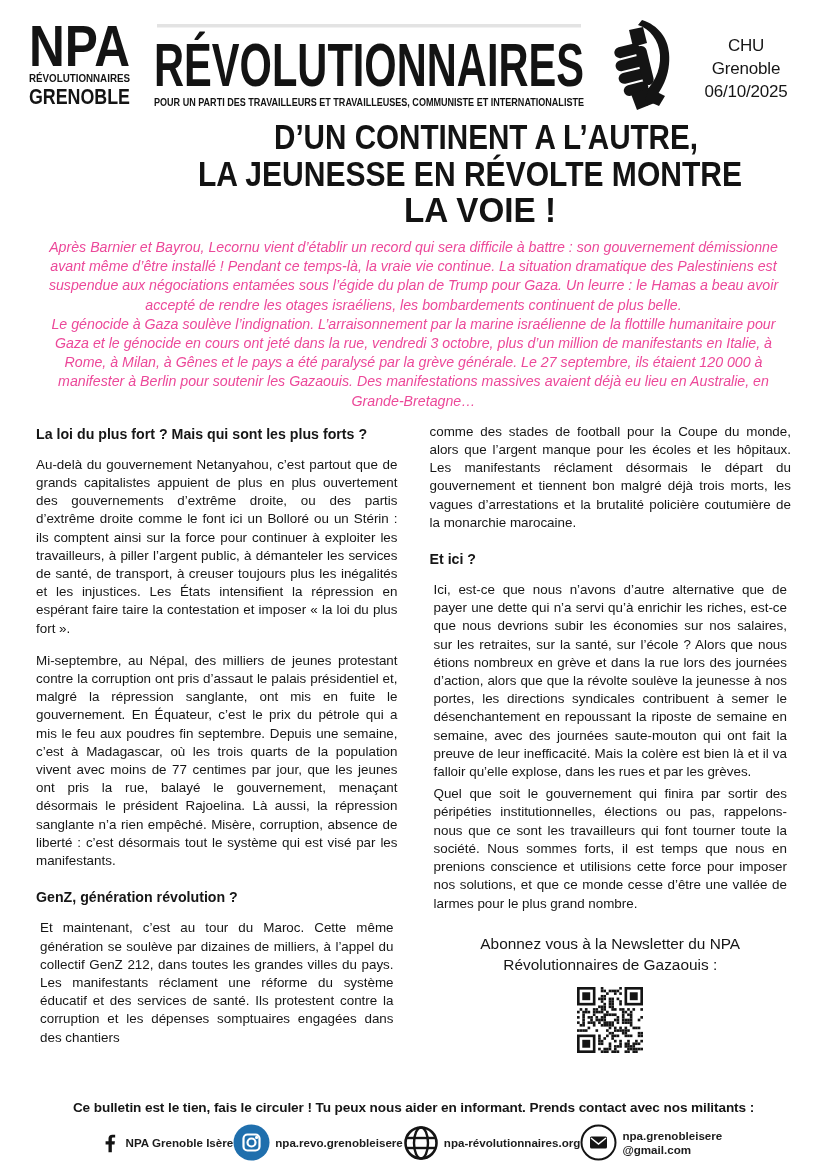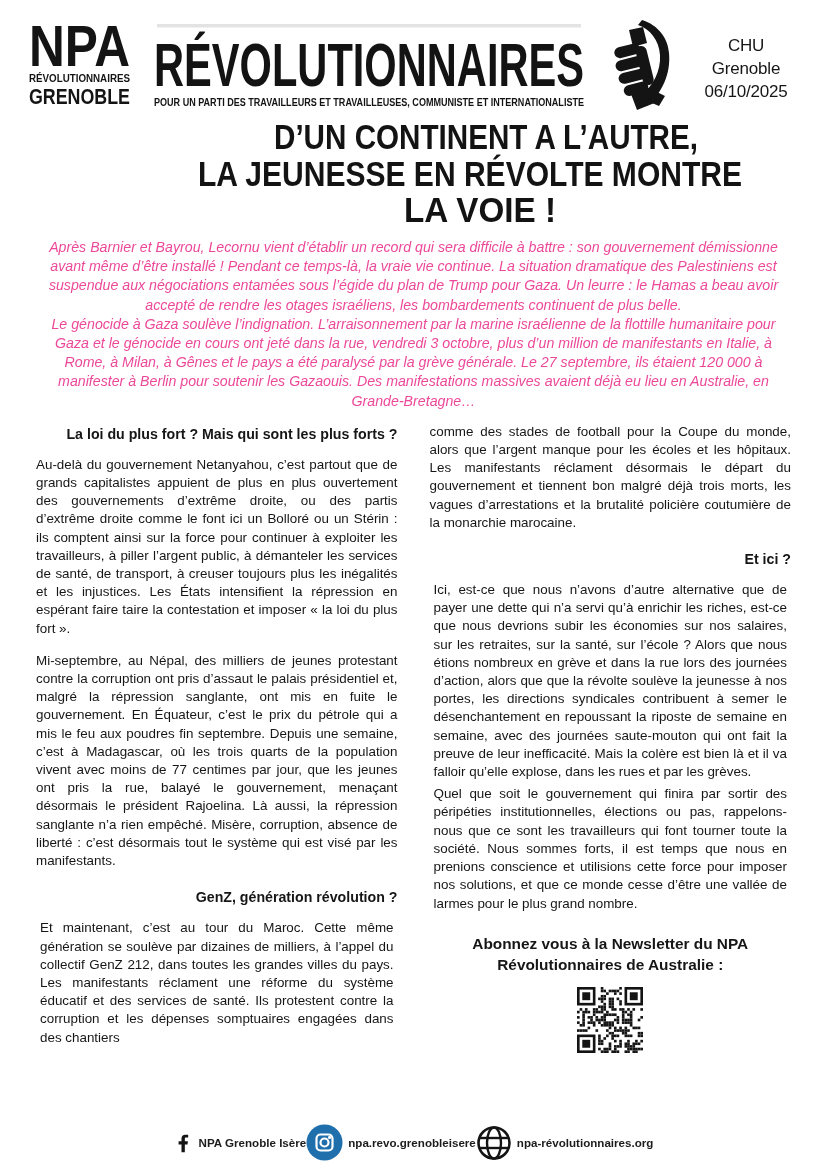--- a/index.html
+++ b/index.html
@@ -16,26 +16,26 @@
   
   .headline{padding-left:46px;}
 
   
   .intro{font-style:italic;text-align:center;font-size:14.2px;line-height:19.2px;padding:0 36px;margin-top:8px;color:#ec4899;}
   .intro p{margin:0;}
 
   
   .cols{display:flex;gap:32px;padding:0 36px;margin-top:12px;}
   .col{flex:1 1 0;font-size:13.4px;line-height:18.2px;text-align:justify;}
-  .col h3{font-size:14.2px;line-height:18px;margin:18px 0 13px;text-align:right;}
+  .col h3{font-size:14.2px;line-height:18px;margin:18px 0 13px;text-align:left;}
   .col h3.first{margin-top:2px;}
   .col p{margin:0 0 14px;}
   .col p.joined{margin:4px;}
 
-  .newsletter{font-weight:bold;font-style:normal;text-align:center;font-size:15.4px;line-height:21px;margin-top:20px;}
+  .newsletter{font-weight:normal;font-style:normal;text-align:center;font-size:15.4px;line-height:21px;margin-top:20px;}
   .qr-wrap{display:flex;justify-content:center;margin-top:12px;}
 
   
   .footer{margin-top:auto;text-align:center;padding:0 10px;}
   .callout{font-weight:bold;font-size:13.6px;letter-spacing:-.1px;}
   .contacts{display:flex;justify-content:center;align-items:center;margin-top:9px;}
   .contact{display:flex;align-items:center;gap:5px;font-weight:bold;font-size:11.6px;color:#1c1c1c;}
   .contact .lbl{text-align:left;line-height:1.18;}
   .contact .lbl.wrap{max-width:104px;}
   svg text{font-family:"Liberation Sans",sans-serif;}
@@ -108,21 +108,21 @@
     </div>
 
     <div class="col">
       <p>comme des stades de football pour la Coupe du monde, alors que l’argent manque pour les écoles et les hôpitaux. Les manifestants réclament désormais le départ du gouvernement et tiennent bon malgré déjà trois morts, les vagues d’arrestations et la brutalité policière coutumière de la monarchie marocaine.</p>
       <h3>Et ici ?</h3>
       <p class="joined">Ici, est-ce que nous n’avons d’autre alternative que de payer une dette qui n’a servi qu’à enrichir les riches, est-ce que nous devrions subir les économies sur nos salaires, sur les retraites, sur la santé, sur l’école ? Alors que nous étions nombreux en grève et dans la rue lors des journées d’action, alors que que la révolte soulève la jeunesse à nos portes, les directions syndicales contribuent à semer le désenchantement en repoussant la riposte de semaine en semaine, avec des journées saute-mouton qui ont fait la preuve de leur inefficacité. Mais la colère est bien là et il va falloir qu’elle explose, dans les rues et par les grèves.</p>
       <p class="joined">Quel que soit le gouvernement qui finira par sortir des péripéties institutionnelles, élections ou pas, rappelons-nous que ce sont les travailleurs qui font tourner toute la société. Nous sommes forts, il est temps que nous en prenions conscience et utilisions cette force pour imposer nos solutions, et que ce monde cesse d’être une vallée de larmes pour le plus grand nombre.</p>
 
       <div class="newsletter">
         <div>Abonnez vous à la Newsletter du NPA</div>
-        <div>Révolutionnaires de Australie :</div>
+        <div>Révolutionnaires de Gazaouis :</div>
       </div>
       <div class="qr-wrap">
         <svg id="qr" width="66" height="66" viewBox="0 0 66 66">
             <rect x="23.76" y="0.00" width="2.64" height="2.64" fill="#141414"></rect>
             <rect x="42.24" y="0.00" width="2.64" height="2.64" fill="#141414"></rect>
             <rect x="23.76" y="2.64" width="2.64" height="2.64" fill="#141414"></rect>
             <rect x="26.40" y="2.64" width="2.64" height="2.64" fill="#141414"></rect>
             <rect x="31.68" y="2.64" width="2.64" height="2.64" fill="#141414"></rect>
             <rect x="34.32" y="2.64" width="2.64" height="2.64" fill="#141414"></rect>
             <rect x="36.96" y="2.64" width="2.64" height="2.64" fill="#141414"></rect>
@@ -326,20 +326,21 @@
             <rect x="52.800000000000004" y="5.28" width="7.92" height="7.92" fill="#141414"></rect>
             <rect x="0" y="47.52" width="18.48" height="18.48" fill="#141414"></rect>
             <rect x="2.64" y="50.160000000000004" width="13.200000000000001" height="13.200000000000001" fill="#fff"></rect>
             <rect x="5.28" y="52.800000000000004" width="7.92" height="7.92" fill="#141414"></rect>
           </svg>
       </div>
     </div>
   </div>
 
   <div class="footer">
+    <div class="callout">Ce bulletin est le tien, fais le circuler ! Tu peux nous aider en informant. Prends contact avec nos militants :</div>
     <div class="contacts">
 
       <div class="contact">
         <svg width="20" height="32" viewBox="0 0 24 24">
           <path fill="#141414" d="M17 2h-3.4C10.6 2 9 3.9 9 6.7V10H5.5v3.8H9V23h4v-9.2h3.2l.5-3.8H13V7.2c0-1.1.4-1.7 1.6-1.7H17V2z"></path>
         </svg>
         <span class="lbl">NPA Grenoble Isère</span>
       </div>
 
       <div class="contact">
@@ -356,16 +357,24 @@
         <svg width="36" height="36" viewBox="0 0 36 36">
           <circle cx="18" cy="18" r="15.5" fill="none" stroke="#141414" stroke-width="2.6"></circle>
           <ellipse cx="18" cy="18" rx="7" ry="15.5" fill="none" stroke="#141414" stroke-width="2.4"></ellipse>
           <line x1="3" y1="13" x2="33" y2="13" stroke="#141414" stroke-width="2.4"></line>
           <line x1="3" y1="23" x2="33" y2="23" stroke="#141414" stroke-width="2.4"></line>
         </svg>
         <span class="lbl">npa-révolutionnaires.org</span>
       </div>
 
 
+      <div class="contact">
+        <svg width="37" height="37" viewBox="0 0 37 37">
+          <circle cx="18.5" cy="18.5" r="17" fill="none" stroke="#141414" stroke-width="2"></circle>
+          <rect x="10" y="12.5" width="17" height="12" rx="1.5" fill="#141414"></rect>
+          <polyline points="11,14 18.5,20 26,14" fill="none" stroke="#ffffff" stroke-width="1.6"></polyline>
+        </svg>
+        <span class="lbl wrap">npa.grenobleisere @gmail.com</span>
+      </div>
 
     </div>
   </div>
 </div>
 
 </body></html>

